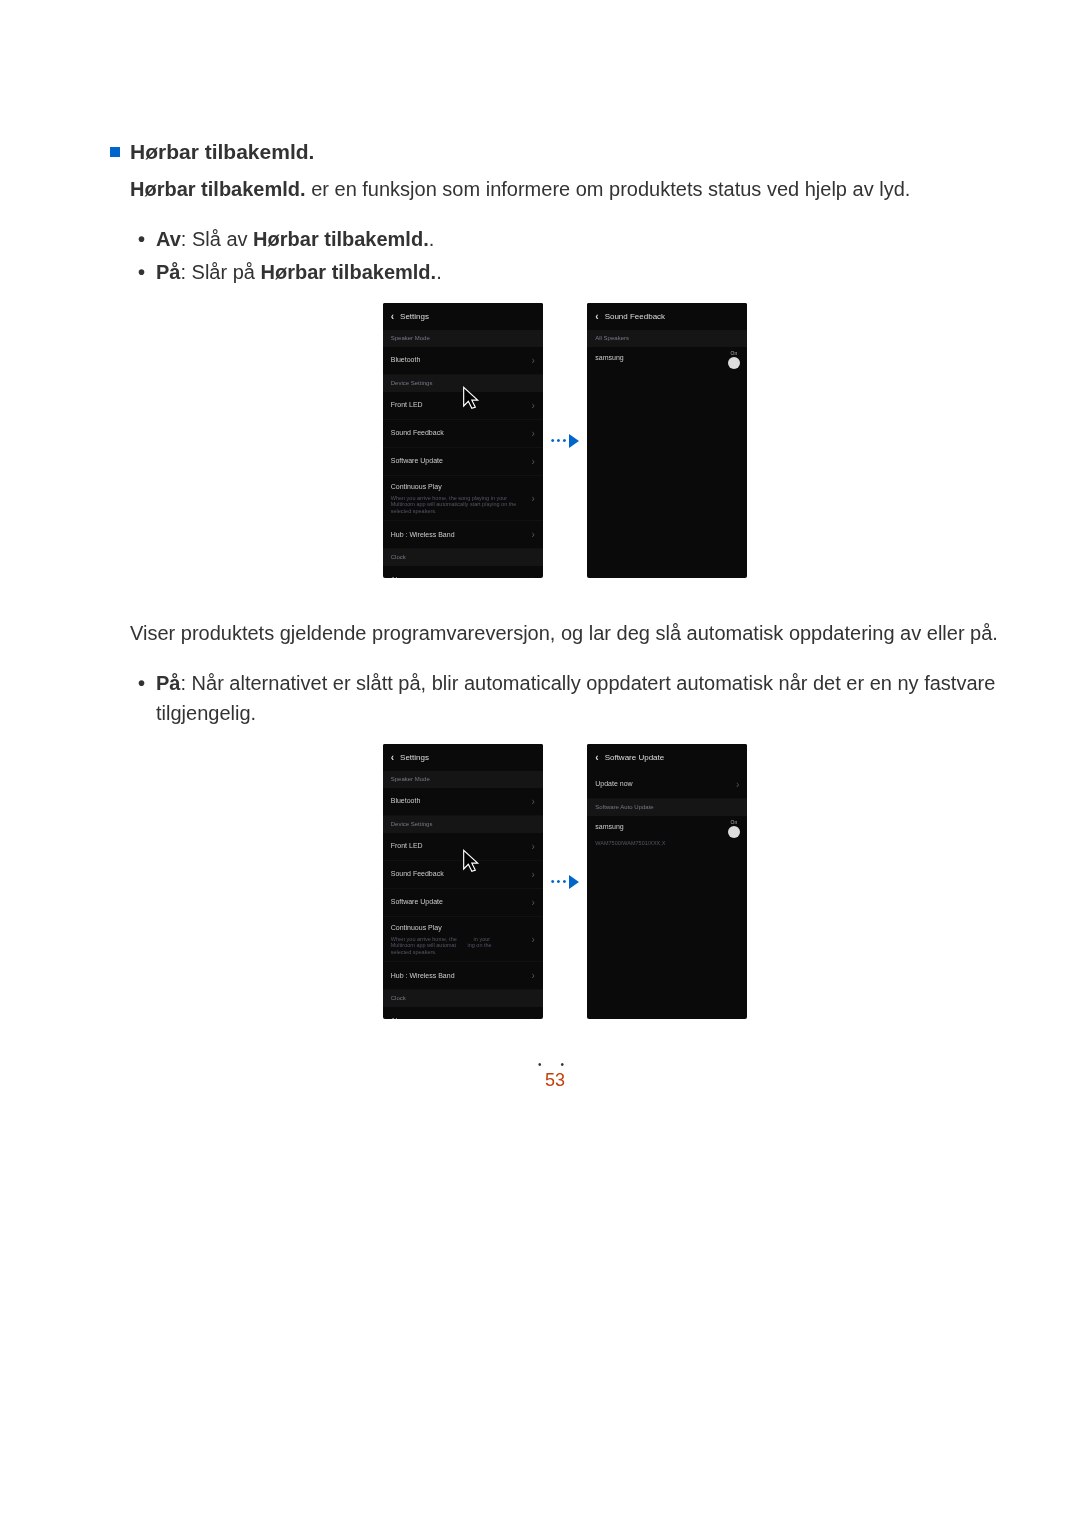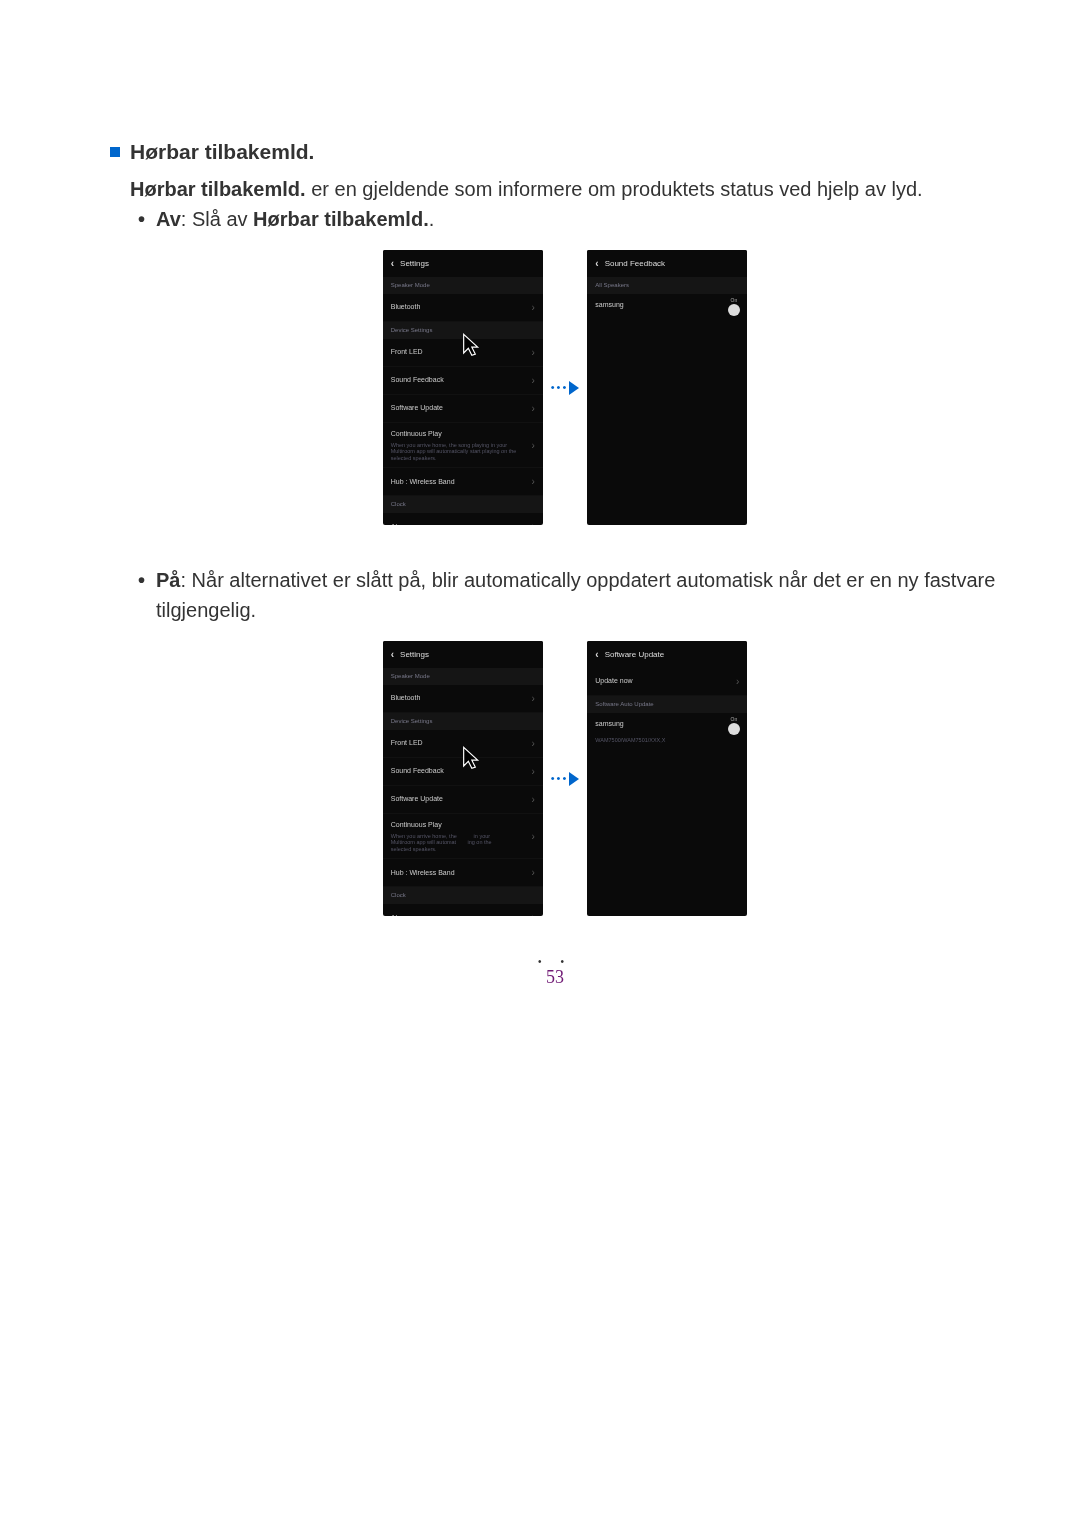--- a/index.html
+++ b/index.html
@@ -37,21 +37,21 @@
       padding-left: 20px;
       font-size: 20px;
       line-height: 1.5;
       color: #333;
     }
     .bold {
       font-weight: bold;
     }
     .bullet-list {
       list-style: none;
-      margin-top: 0;
+      margin-top: 20px;
     }
     .bullet-list li {
       position: relative;
       padding-left: 26px;
       margin-bottom: 3px;
     }
     .bullet-list li::before {
       content: '•';
       position: absolute;
       left: 8px;
@@ -194,39 +194,41 @@
       text-align: center;
       margin-top: 40px;
     }
     .footer-dots {
       letter-spacing: 8px;
       color: #333;
       font-size: 10px;
     }
     .page-num {
       font-size: 18px;
-      color: #701a75;
-      font-family: Liberation Serif, serif;
+      color: #c2410c;
     }
   </style>
 </head>
 <body>
 
 <div class="section">
   <div class="section-header">
     <span class="blue-bullet"></span>
     <span class="section-title">Hørbar tilbakemld.</span>
   </div>
   <div class="section-body">
     <p>
-      <span class="bold">Hørbar tilbakemld.</span><span> er en gjeldende som informere om produktets status ved hjelp av lyd.</span>
+      <span class="bold">Hørbar tilbakemld.</span><span> er en funksjon som informere om produktets status ved hjelp av lyd.</span>
     </p>
     <ul class="bullet-list">
       <li>
         <span class="bold">Av</span><span>: Slå av </span><span class="bold">Hørbar tilbakemld.</span><span>.</span>
+      </li>
+      <li>
+        <span class="bold">På</span><span>: Slår på </span><span class="bold">Hørbar tilbakemld.</span><span>.</span>
       </li>
     </ul>
 
     <div class="screenshots">
 
       <div class="phone-screen">
         <div class="screen-header">
           <span class="back-arrow">‹</span>
           <span>Settings</span>
         </div>
@@ -288,20 +290,21 @@
             <span class="switch"></span>
           </span>
         </div>
       </div>
     </div>
   </div>
 </div>
 
 <div class="section">
   <div class="section-body">
+    <p>Viser produktets gjeldende programvareversjon, og lar deg slå automatisk oppdatering av eller på.</p>
     <ul class="bullet-list">
       <li>
         <span class="bold">På</span><span>: Når alternativet er slått på, blir automatically oppdatert automatisk når det er en ny fastvare tilgjengelig.</span>
       </li>
     </ul>
 
     <div class="screenshots">
 
       <div class="phone-screen">
         <div class="screen-header">

